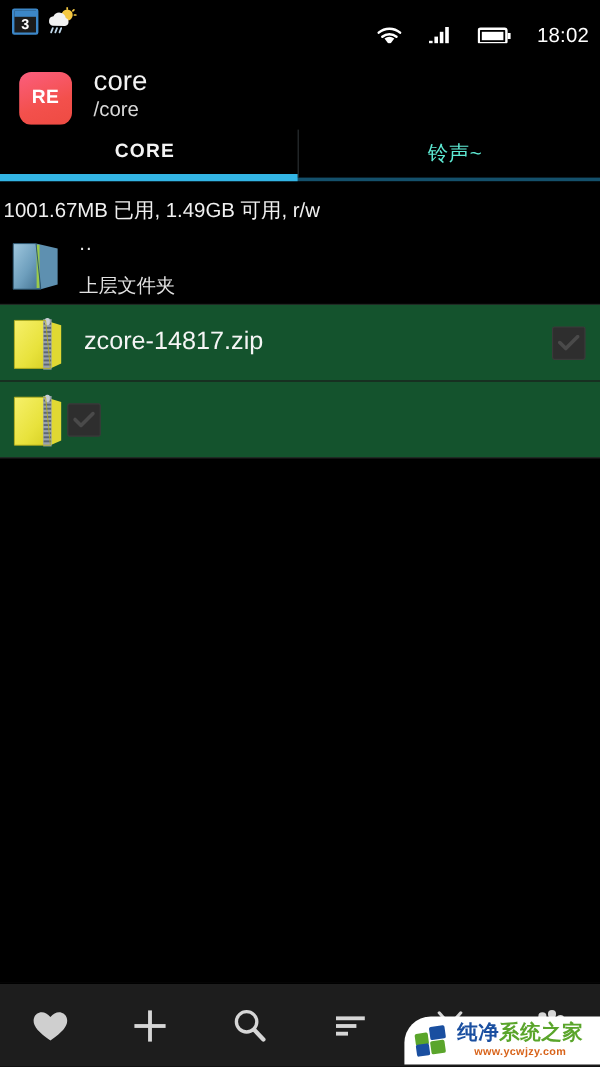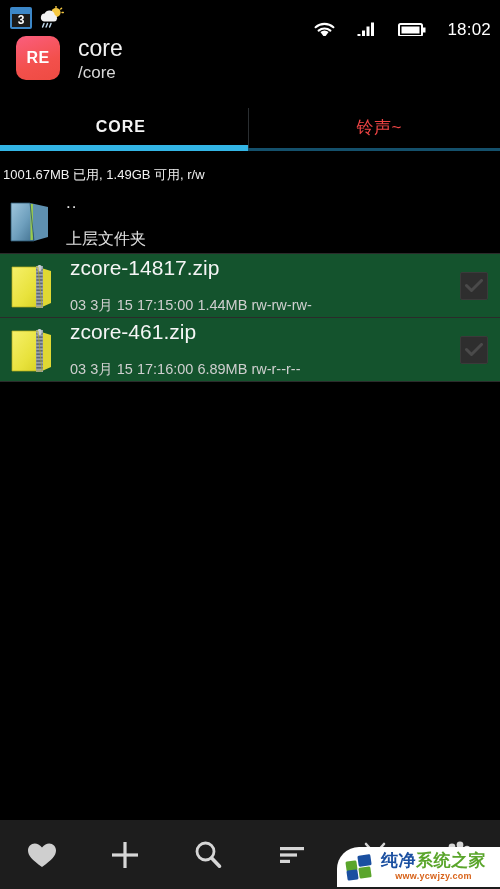--- a/index.html
+++ b/index.html
@@ -29,21 +29,21 @@
     content: ""; position: absolute; top: 0; left: 0; right: 0; height: 5px;
     background: #3C87C8;
   }
   .cal-num { position: relative; z-index: 2; font-size: 12px; }
   .weather-icon { width: 26px; height: 24px; position: relative; }
   .clock { color: #fff; font-size: 17px; letter-spacing: 0.2px; }
 
   
   .appbar {
     position: absolute; top: 36px; left: 0; width: 500px; height: 68px;
-    display: flex; align-items: flex-start; padding-left: 16px; background: #000;
+    display: flex; align-items: flex-end; padding-left: 16px; background: #000;
   }
   .app-icon {
     width: 44px; height: 44px; border-radius: 10px;
     background: linear-gradient(160deg, #FB5E7E 0%, #F3504C 60%, #EE4B42 100%);
     display: flex; align-items: center; justify-content: center;
     color: #fff; font-weight: bold; font-size: 16px; letter-spacing: 0.5px;
     flex: 0 0 auto;
   }
   .app-titles { margin-left: 18px; display: flex; flex-direction: column; justify-content: center; }
   .app-title { color: #f2f2f2; font-size: 23px; line-height: 1.05; font-weight: 400; }
@@ -52,37 +52,37 @@
   
   .tabs {
     position: absolute; top: 104px; left: 0; width: 500px; height: 46px;
     display: flex; background: #000;
   }
   .tab {
     flex: 1 1 0; display: flex; align-items: center; justify-content: center;
     color: #f4f4f4; font-size: 16px; font-weight: bold; letter-spacing: 1px;
     position: relative;
   }
-  .tab.inactive { color: #ef4444; font-weight: 500; letter-spacing: 0.5px; font-size: 17px; padding-left: 17px; }
+  .tab.inactive { color: #5eead4; font-weight: 500; letter-spacing: 0.5px; font-size: 17px; padding-left: 17px; }
   .tab-divider {
     position: absolute; top: 4px; left: 248px; width: 1px; height: 40px;
     background: #2a2e31;
   }
   .tab-underline-track {
     position: absolute; top: 148px; left: 0; width: 500px; height: 3px;
     background: #14506b;
   }
   .tab-underline {
     position: absolute; top: 145px; left: 0; width: 248px; height: 6px;
   }
 
   
   .storage-info {
     position: absolute; top: 160px; left: 0; width: 500px; height: 30px;
-    color: #f0f0f0; font-size: 13px; display: flex; align-items: center;
+    color: #f0f0f0; font-size: 17px; display: flex; align-items: center;
     padding-left: 3px; background: #000;
   }
 
   
   .filelist { position: absolute; top: 190px; left: 0; width: 500px; bottom: 70px; background: #000; }
   .row {
     position: relative; display: flex; align-items: center;
     height: 63px; padding-left: 8px; background: #000;
   }
   .row.zip { background: #14532d; }
@@ -257,21 +257,20 @@
             <rect x="28.4" y="34.2" width="6.2" height="1.6"></rect>
             <rect x="28.4" y="37.6" width="6.2" height="1.6"></rect>
             <rect x="28.4" y="41" width="6.2" height="1.6"></rect>
           </g>
           <rect x="29.5" y="3" width="4" height="6" rx="1.6" fill="#C8CED6"></rect>
           <path d="M4 5 L30 5 L34 45 L4 45 Z" fill="none" stroke="#b5ae1c" stroke-width="0.7"></path>
         </svg>
       </div>
       <div class="row-text">
         <div class="fname">zcore-14817.zip</div>
-        <div class="fmeta">03 3月 15 17:15:00  1.44MB  rw-rw-rw-</div>
       </div>
       <div class="checkbox">
         <svg width="18" height="14" viewBox="0 0 18 14">
           <path d="M1.5 6.5 L6.5 11.5 L16.5 1.5" fill="none" stroke="#4a4a4a" stroke-width="3" stroke-linecap="round" stroke-linejoin="round"></path>
         </svg>
       </div>
     </div>
     <div class="row-sep"></div>
 
     <div class="row zip">
@@ -297,24 +296,20 @@
             <rect x="28.4" y="27.4" width="6.2" height="1.6"></rect>
             <rect x="28.4" y="30.8" width="6.2" height="1.6"></rect>
             <rect x="28.4" y="34.2" width="6.2" height="1.6"></rect>
             <rect x="28.4" y="37.6" width="6.2" height="1.6"></rect>
             <rect x="28.4" y="41" width="6.2" height="1.6"></rect>
           </g>
           <rect x="29.5" y="3" width="4" height="6" rx="1.6" fill="#C8CED6"></rect>
           <path d="M4 5 L30 5 L34 45 L4 45 Z" fill="none" stroke="#b5ae1c" stroke-width="0.7"></path>
         </svg>
       </div>
-      <div class="row-text">
-        <div class="fname">zcore-461.zip</div>
-        <div class="fmeta">03 3月 15 17:16:00  6.89MB  rw-r--r--</div>
-      </div>
       <div class="checkbox">
         <svg width="18" height="14" viewBox="0 0 18 14">
           <path d="M1.5 6.5 L6.5 11.5 L16.5 1.5" fill="none" stroke="#4a4a4a" stroke-width="3" stroke-linecap="round" stroke-linejoin="round"></path>
         </svg>
       </div>
     </div>
     <div class="row-sep"></div>
   </div>
 
   <div class="bottombar">

